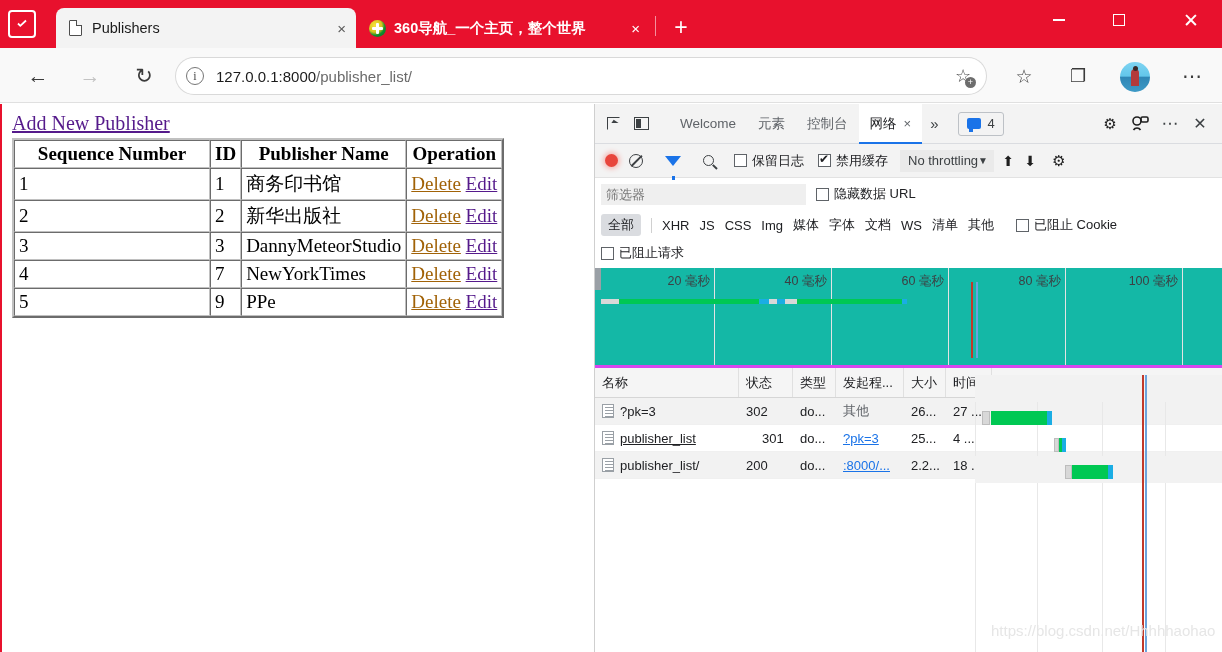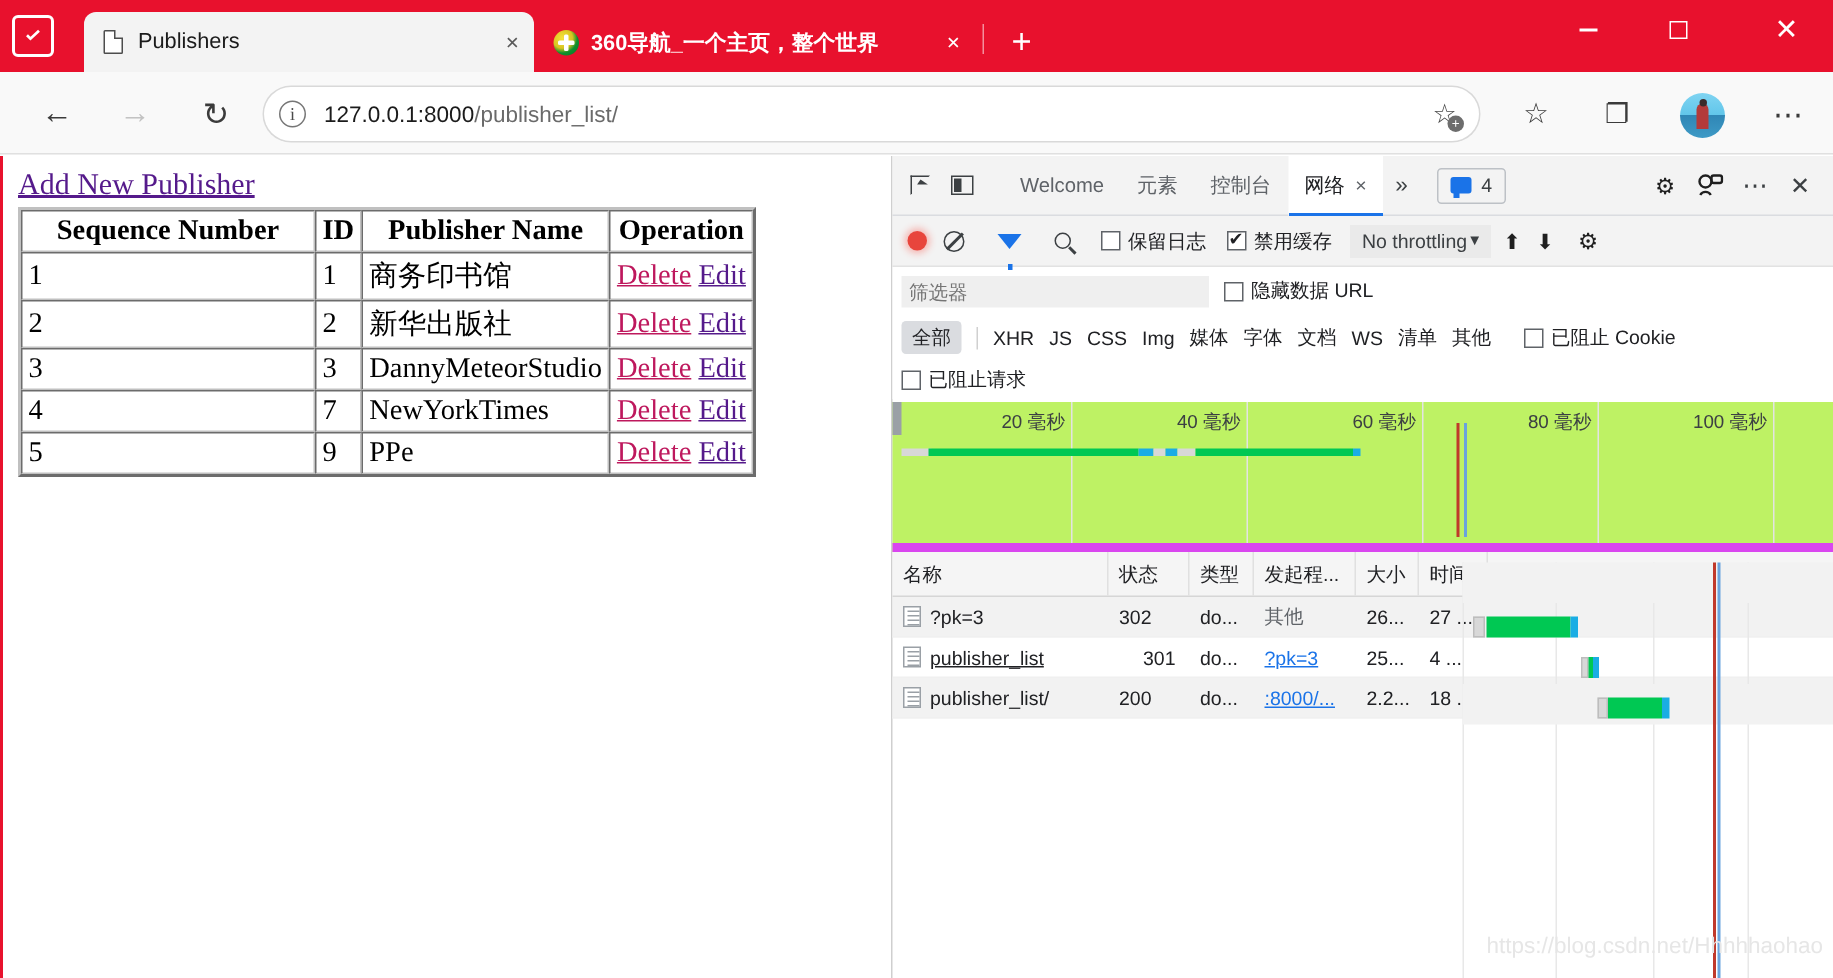--- a/index.html
+++ b/index.html
@@ -116,21 +116,21 @@
     margin-left:10px; border-collapse:separate; border-spacing:0;
     border:2px outset #c0c0c0; background:#fff;
     font-family:"Liberation Serif", serif;
   }
   table.pub td, table.pub th {
     border:1px inset #c0c0c0; padding:2px 4px;
     font-size:19px; color:#000; text-align:left; white-space:nowrap;
   }
   table.pub th { font-weight:bold; text-align:center; }
   table.pub td.seq { width:196px; }
-  table.pub td.op a { color:#be185d; text-decoration:underline; }
+  table.pub td.op a { color:#a16207; text-decoration:underline; }
   table.pub td.op a.edit { color:#551a8b; }
 
   
   .devtools {
     position:absolute; left:594px; top:104px; width:628px; height:548px;
     background:#ffffff; border-left:1px solid #cfcfcf;
     font-size:12.5px; color:#202124;
   }
   .dt-tabbar {
     position:relative; height:40px; background:#f3f3f3;
@@ -180,21 +180,21 @@
     width:205px; height:21px; background:#efefef; border:none; outline:none;
     font-size:13px; color:#5f6368; padding:0 5px; font-family:"Liberation Sans", sans-serif;
   }
   .dt-typebar { height:30px; display:flex; align-items:center; gap:10px; padding:0 6px; background:#fff; font-size:13px; }
   .ftype { color:#202124; white-space:nowrap; cursor:pointer; }
   .ftype.sel { background:#dadce0; border-radius:3px; padding:2px 7px; }
   .vdiv { width:1px; height:15px; background:#d0d0d0; }
   .dt-blockbar { height:26px; display:flex; align-items:center; gap:6px; padding:0 6px; background:#fff; }
 
   
-  .overview { position:relative; height:100px; background:#bef264; border-bottom:6px solid #d946ef; margin-top:2px; }
+  .overview { position:relative; height:100px; background:#14b8a6; border-bottom:3px solid #d946ef; margin-top:2px; }
   .ov-ticks { position:absolute; left:0; top:0; width:100%; height:100%; }
   .ov-tick { position:absolute; top:0; height:100%; border-left:1px solid #e3e3e3; }
   .ov-tick span { position:absolute; right:5px; top:5px; font-size:12.5px; color:#3c4043; white-space:nowrap; }
   .ov-handle { position:absolute; left:0; top:0; width:6px; height:22px; background:#9aa0a6; }
   .ov-bar { position:absolute; height:5px; top:31px; }
   .ov-marker { position:absolute; top:14px; width:2px; height:76px; }
 
   
   .req-head {
     position:relative; height:30px; background:#f5f5f5; border-bottom:1px solid #d6d6d6;

